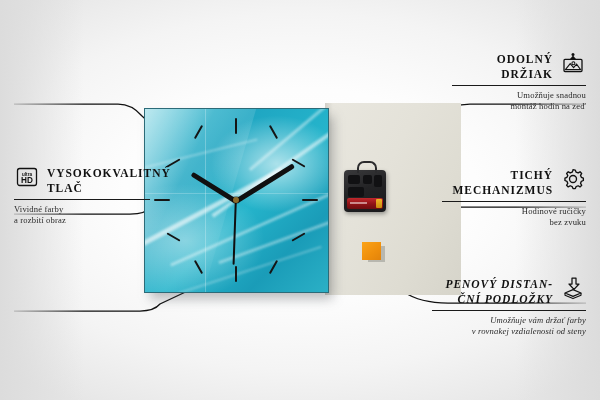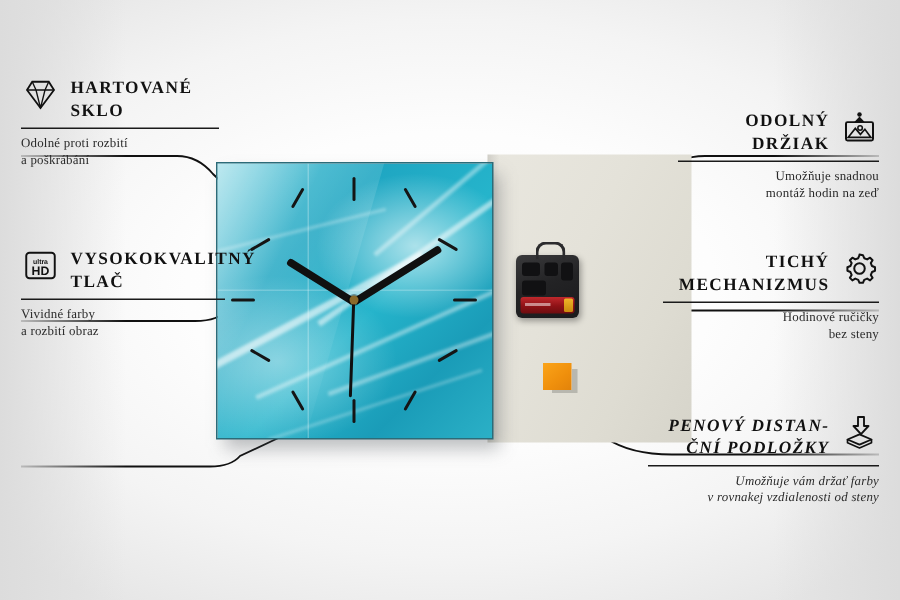--- a/index.html
+++ b/index.html
@@ -182,51 +182,38 @@
     <div class="btn" style="left:19px;top:5px;width:9px;height:9px;"></div>
     <div class="btn" style="left:30px;top:5px;width:8px;height:12px;"></div>
     <div class="btn" style="left:4px;top:17px;width:16px;height:10px;"></div>
     <div class="bat"></div>
   </div>
 
   <div class="foam"></div>
 
   <div class="vig"></div>
 
-  <div class="callout left" style="left:14px;top:52px;width:132px;">
-    <div class="head">
-      <svg class="ico hdico" viewBox="0 0 24 24">
-        <path d="M3 9 L12 21 L21 9 L17.5 3.5 H6.5 Z" fill="none" stroke="#111" stroke-width="1.2"></path>
-        <path d="M3 9 H21 M6.5 3.5 L9 9 L12 21 M17.5 3.5 L15 9 L12 21 M9 9 H15" fill="none" stroke="#111" stroke-width="0.9"></path>
-      </svg>
-      <div class="ttl">HARTOVANÉ
-SKLO</div>
-    </div>
-    <div class="rule"></div>
-    <div class="sub">Odolné proti rozbití
-a poškrábání</div>
-  </div>
 
   <div class="callout left" style="left:14px;top:166px;width:136px;">
     <div class="head">
       <svg class="ico hdico" viewBox="0 0 24 24">
         <rect x="2.5" y="3.5" width="19" height="17" rx="2.2" fill="none" stroke="#111" stroke-width="1.3"></rect>
         <text x="12" y="11" font-family="Liberation Sans, sans-serif" font-size="4.6" font-weight="700" text-anchor="middle" fill="#111">ultra</text>
         <text x="12" y="18.2" font-family="Liberation Sans, sans-serif" font-size="8.2" font-weight="700" text-anchor="middle" fill="#111">HD</text>
       </svg>
       <div class="ttl">VYSOKOKVALITNÝ
 TLAČ</div>
     </div>
     <div class="rule"></div>
     <div class="sub">Vividné farby
 a rozbití obraz</div>
   </div>
 
 
-  <div class="callout right" style="left:452px;top:52px;width:134px;margin-top:22px;">
+  <div class="callout right" style="left:452px;top:52px;width:134px;">
     <div class="head">
       <svg class="ico hdico" viewBox="0 0 24 24">
         <circle cx="12" cy="3.4" r="1.5" fill="#111"></circle>
         <path d="M12 4.6 L8.6 8.4 H15.4 Z" fill="#111"></path>
         <rect x="3" y="8.4" width="18" height="12.2" rx="1" fill="none" stroke="#111" stroke-width="1.3"></rect>
         <path d="M4.4 18.6 L9.2 12.6 L12.6 16.6 L15.6 13.2 L19.6 18.6 Z" fill="none" stroke="#111" stroke-width="1.1"></path>
         <circle cx="12.4" cy="12.3" r="1.5" fill="none" stroke="#111" stroke-width="1.05"></circle>
       </svg>
       <div class="ttl">ODOLNÝ
 DRŽIAK</div>
@@ -240,21 +227,21 @@
     <div class="head">
       <svg class="ico hdico" viewBox="0 0 24 24">
         <path d="M12 2.6 l2.3 .55 .85 2.0 1.95 .8 1.95 -1.15 1.65 1.65 -1.15 1.95 .8 1.95 2.0 .85 v2.3 l-2.0 .85 -.8 1.95 1.15 1.95 -1.65 1.65 -1.95 -1.15 -1.95 .8 -.85 2.0 h-2.3 l-.85 -2.0 -1.95 -.8 -1.95 1.15 -1.65 -1.65 1.15 -1.95 -.8 -1.95 -2.0 -.85 v-2.3 l2.0 -.85 .8 -1.95 -1.15 -1.95 1.65 -1.65 1.95 1.15 1.95 -.8 .85 -2.0 z" fill="none" stroke="#111" stroke-width="1.35" stroke-linejoin="round"></path>
         <circle cx="12" cy="12" r="3.5" fill="none" stroke="#111" stroke-width="1.35"></circle>
       </svg>
       <div class="ttl">TICHÝ
 MECHANIZMUS</div>
     </div>
     <div class="rule"></div>
     <div class="sub">Hodinové ručičky
-bez steny</div>
+bez zvuku</div>
   </div>
 
   <div class="callout right" style="left:432px;top:277px;width:154px;font-style:italic;">
     <div class="head">
       <svg class="ico hdico" viewBox="0 0 24 24">
         <path d="M11 2 h4 v6 h3 l-5 5.4 L8 8 h3 z" fill="none" stroke="#111" stroke-width="1.25" stroke-linejoin="round"></path>
         <path d="M4 17 L12 13.6 L20 17 L12 20.4 Z" fill="none" stroke="#111" stroke-width="1.25" stroke-linejoin="round"></path>
         <path d="M4 17 v2.2 L12 22.6 L20 19.2 V17" fill="none" stroke="#111" stroke-width="1.1" stroke-linejoin="round"></path>
       </svg>
       <div class="ttl">PENOVÝ DISTAN-

